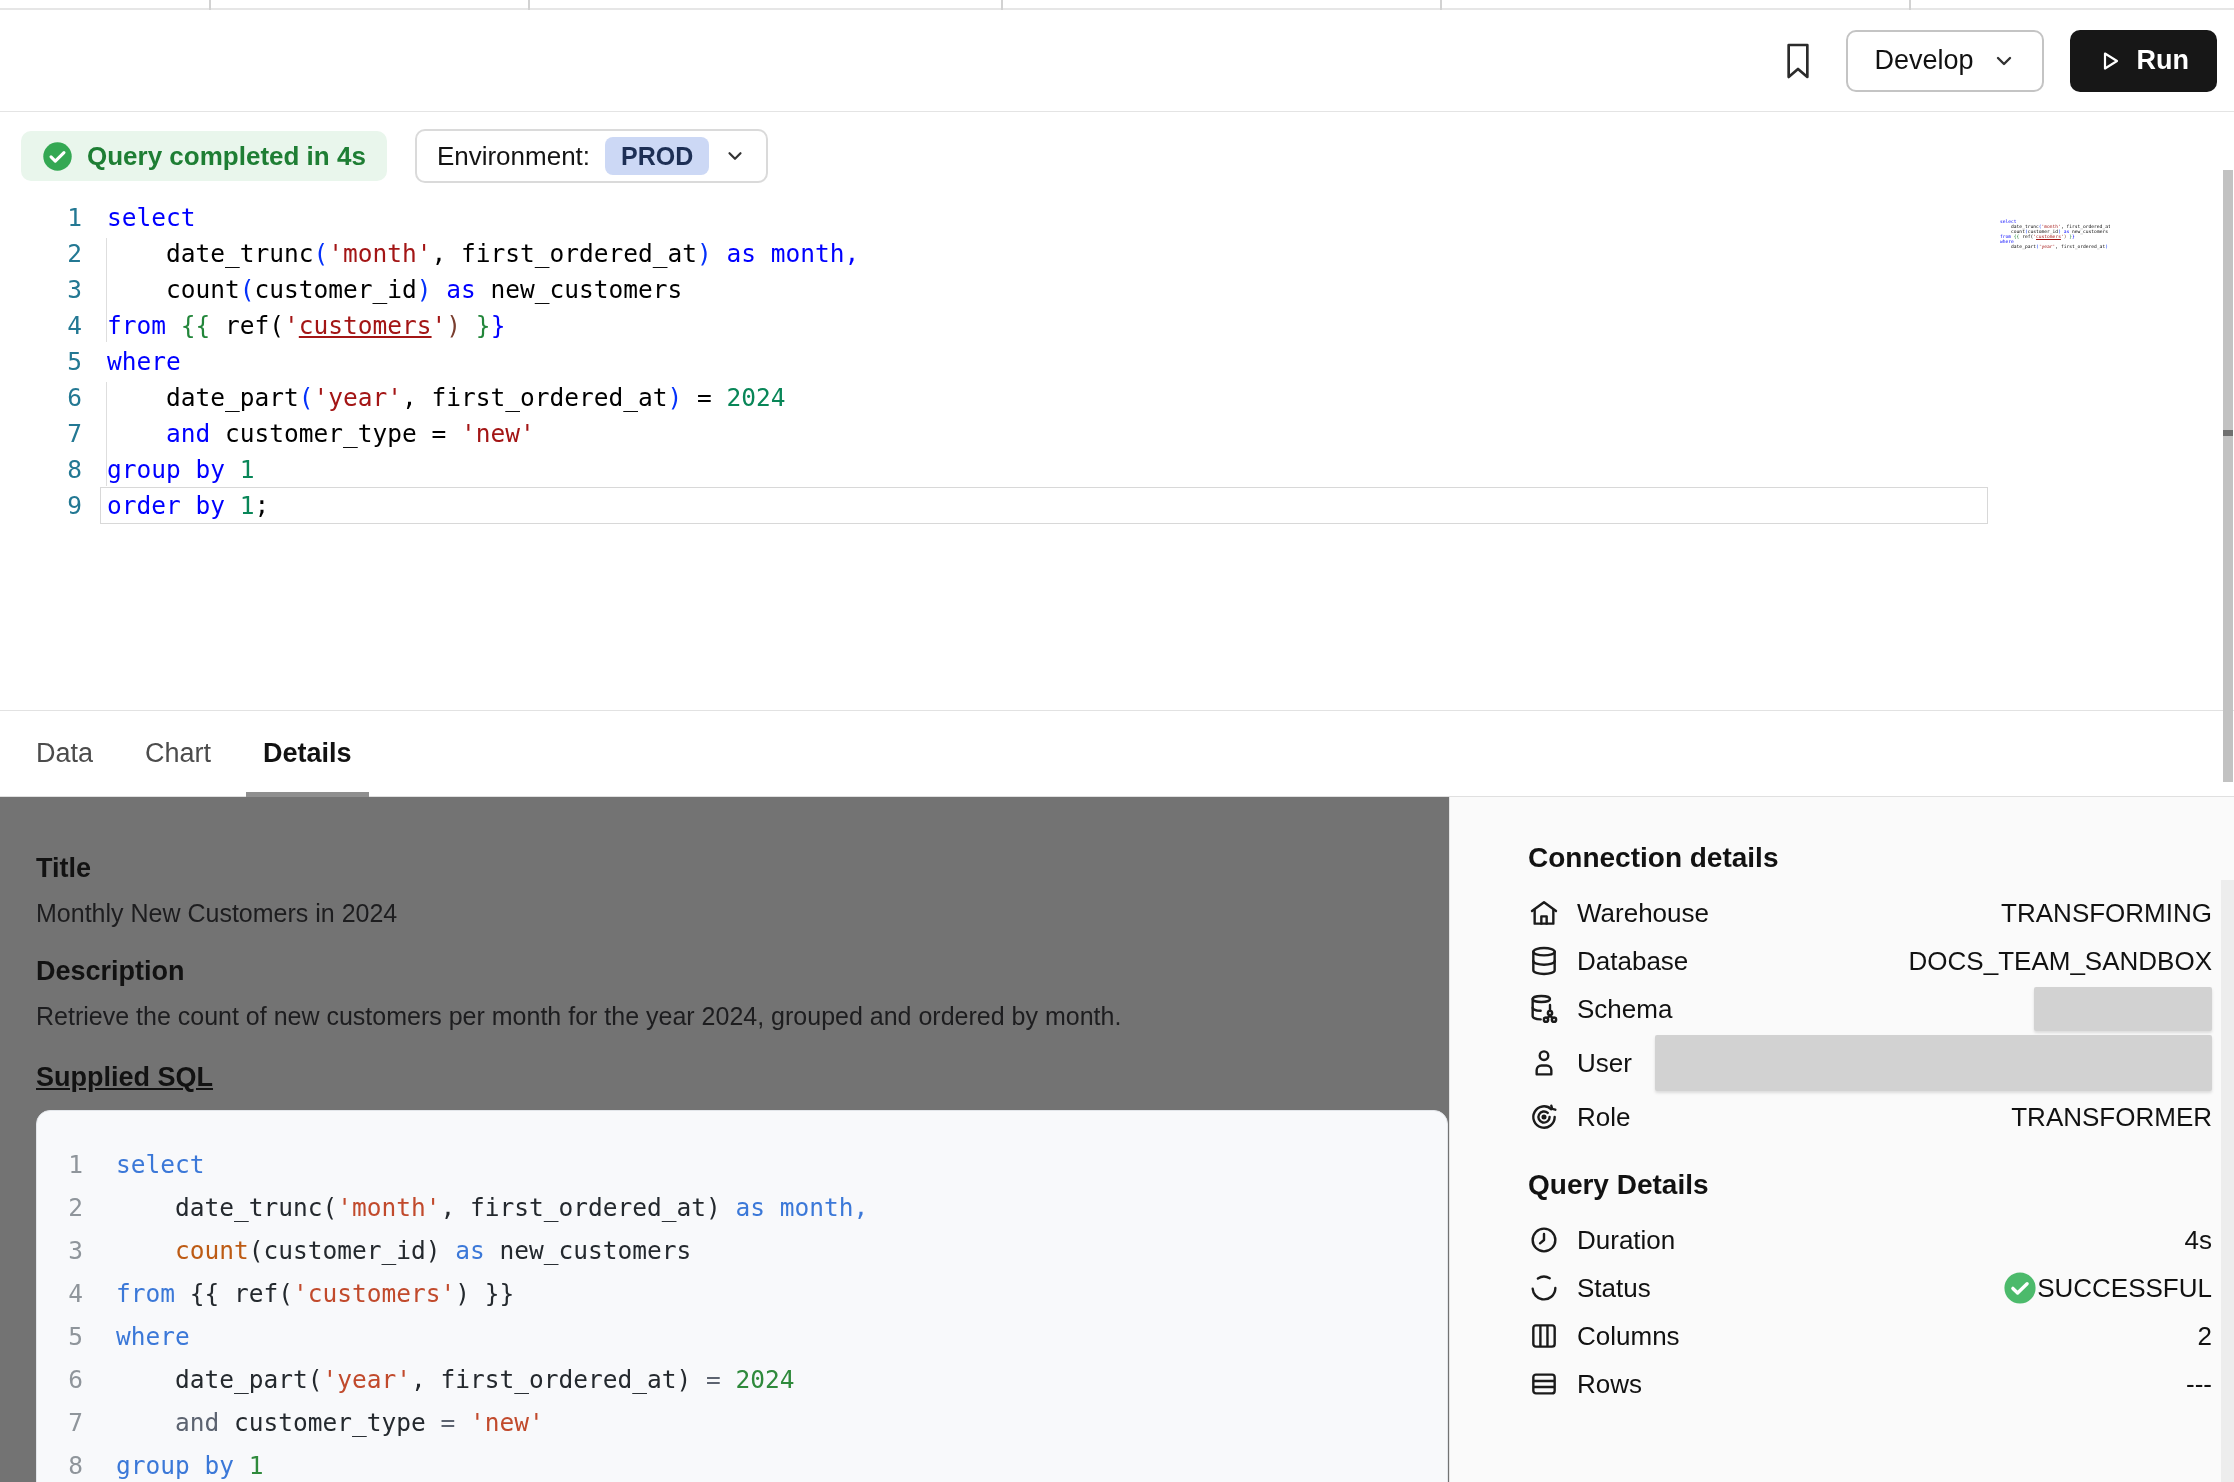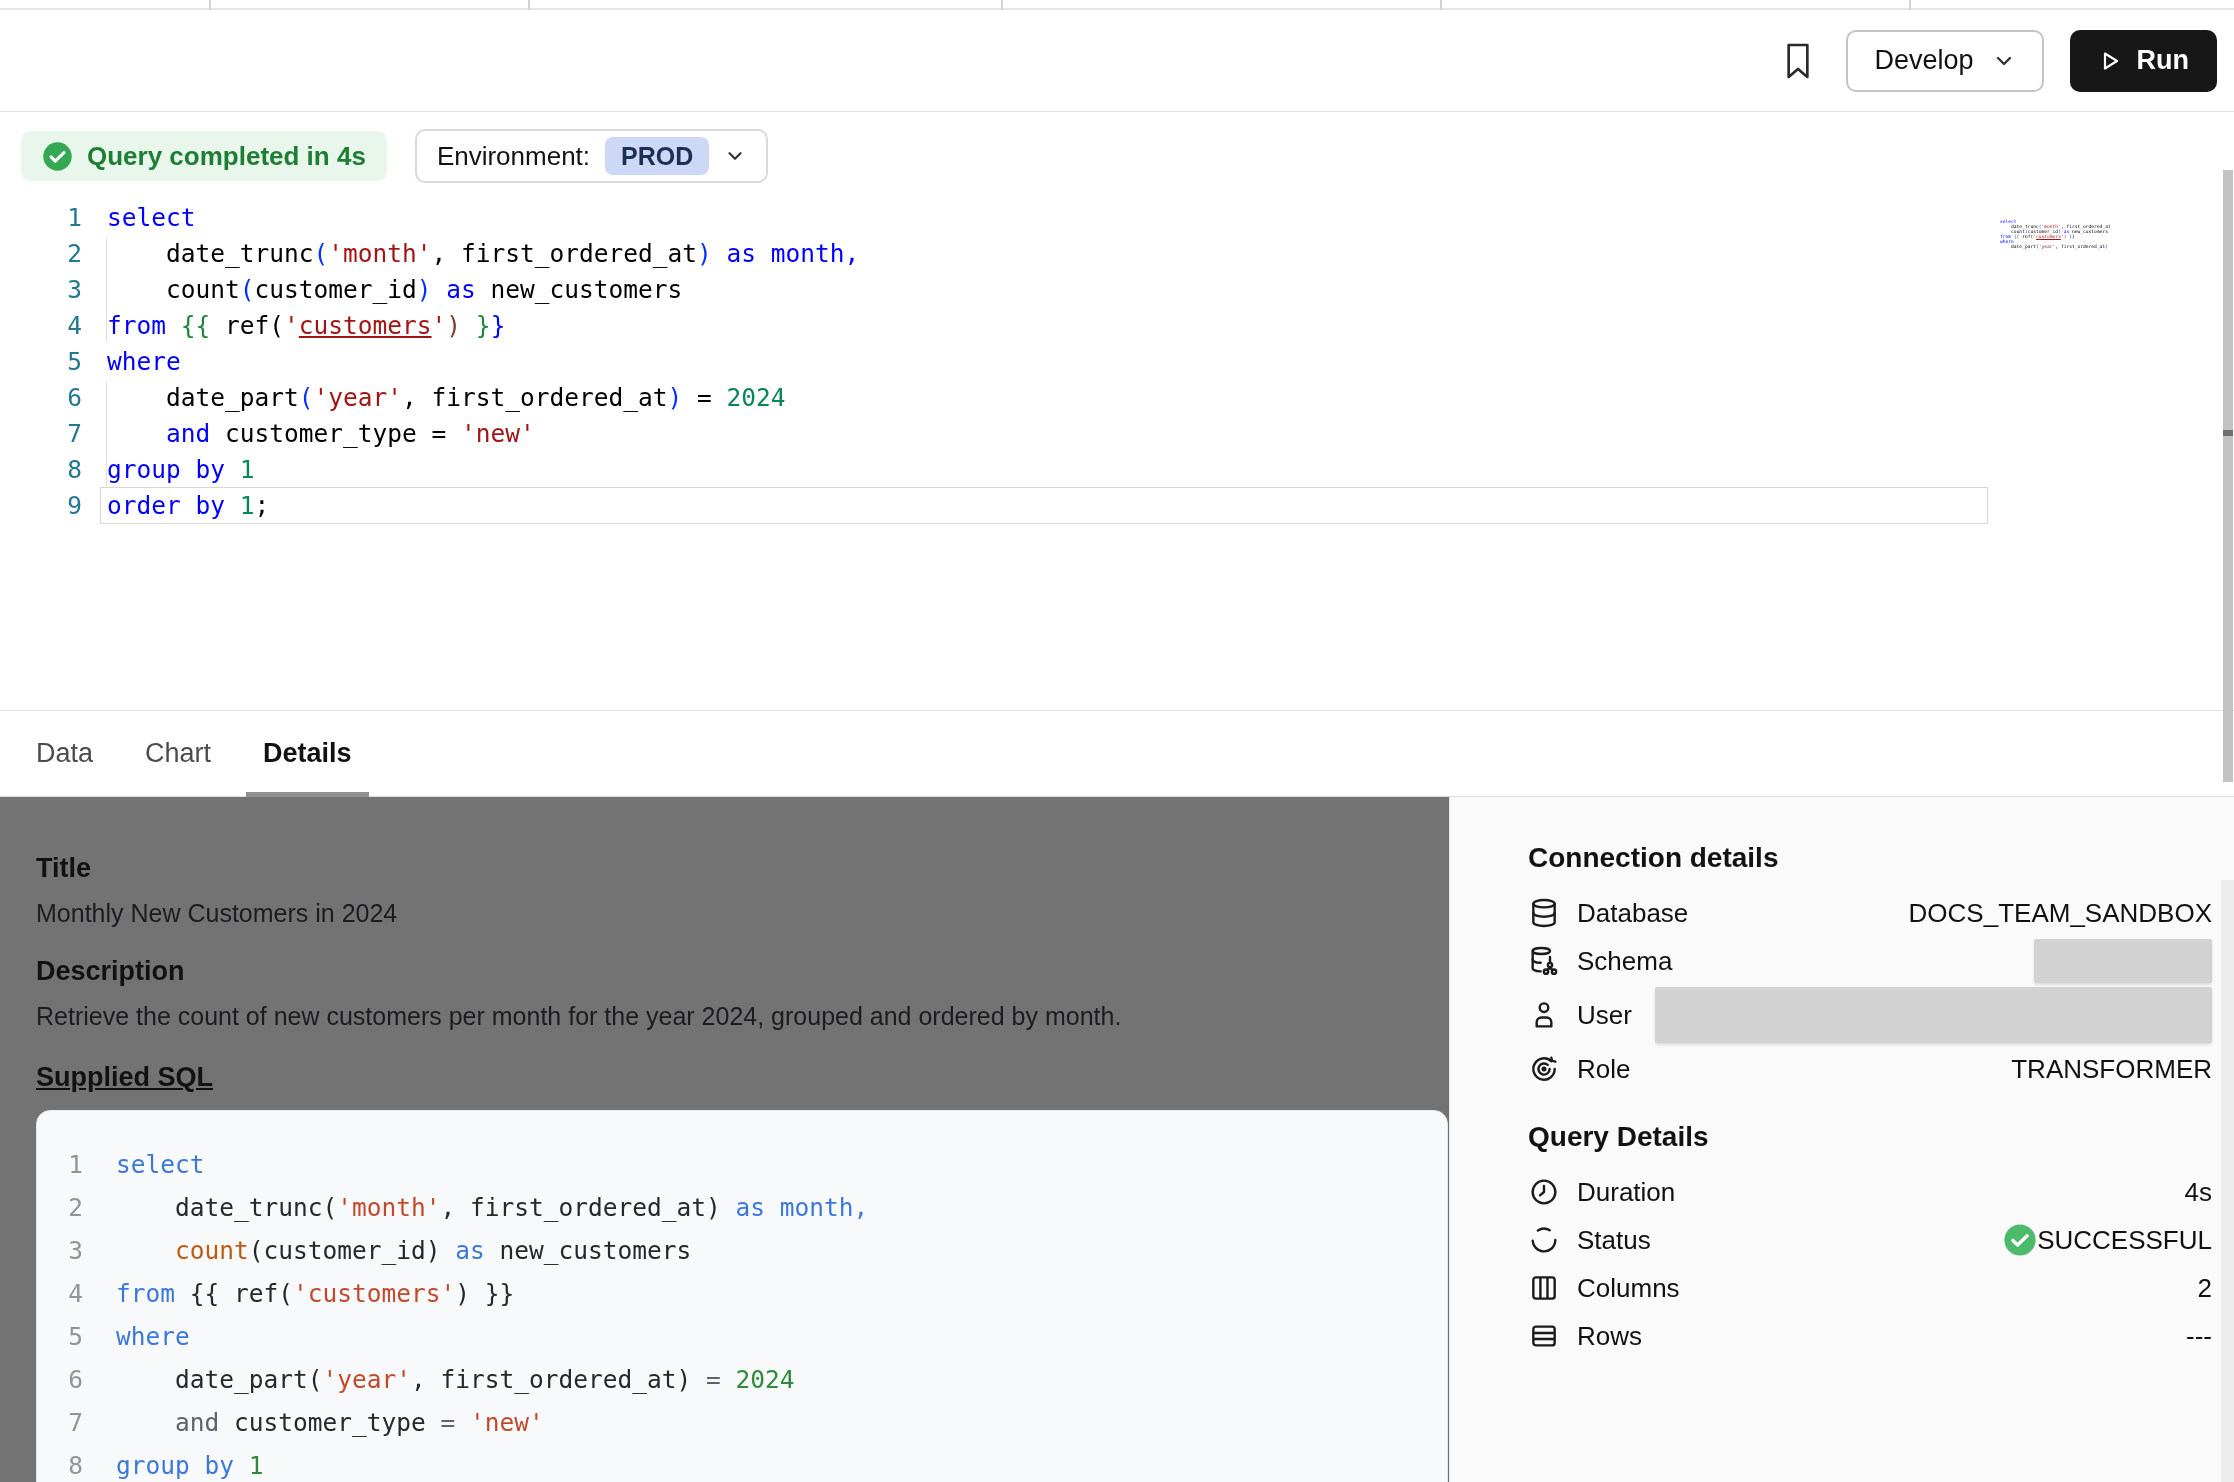--- a/index.html
+++ b/index.html
@@ -222,20 +222,31 @@
           <div class="code-line"><span class="gutter">5</span><span class="code"><span class="h-kw">where</span></span></div>
           <div class="code-line"><span class="gutter">6</span><span class="code"><span class="h-plain">    date_part(</span><span class="h-str">'year'</span><span class="h-plain">, first_ordered_at) </span><span class="h-op">=</span><span class="h-plain"> </span><span class="h-num">2024</span></span></div>
           <div class="code-line"><span class="gutter">7</span><span class="code"><span class="h-plain">    </span><span class="h-op">and</span><span class="h-plain"> customer_type </span><span class="h-op">=</span><span class="h-plain"> </span><span class="h-str">'new'</span></span></div>
           <div class="code-line"><span class="gutter">8</span><span class="code"><span class="h-kw">group by</span><span class="h-plain"> </span><span class="h-num">1</span></span></div>
         </div>
     </div>
 
     <div class="right-panel">
       <div class="panel-heading">Connection details</div>
 
+      <div class="detail-row">
+        <span class="row-icon">
+          <svg width="32" height="32" viewBox="0 0 24 24" fill="none" stroke="#1b1b1b" stroke-width="1.8" stroke-linecap="round" stroke-linejoin="round">
+            <path d="M3 10.5L12 4l9 6.5"></path>
+              <path d="M5 9.5V20h14V9.5"></path>
+              <path d="M10 20v-5.5h4V20"></path>
+          </svg>
+        </span>
+        <span class="row-label">Warehouse</span>
+        <span class="row-value">TRANSFORMING</span>
+      </div>
 
       <div class="detail-row">
         <span class="row-icon">
           <svg width="32" height="32" viewBox="0 0 24 24" fill="none" stroke="#1b1b1b" stroke-width="1.8" stroke-linecap="round" stroke-linejoin="round">
             <ellipse cx="12" cy="5" rx="8" ry="2.8"></ellipse>
             <path d="M4 5v7c0 1.55 3.58 2.8 8 2.8s8-1.25 8-2.8V5"></path>
             <path d="M4 12v7c0 1.55 3.58 2.8 8 2.8s8-1.25 8-2.8v-7"></path>
           </svg>
         </span>
         <span class="row-label">Database</span>

